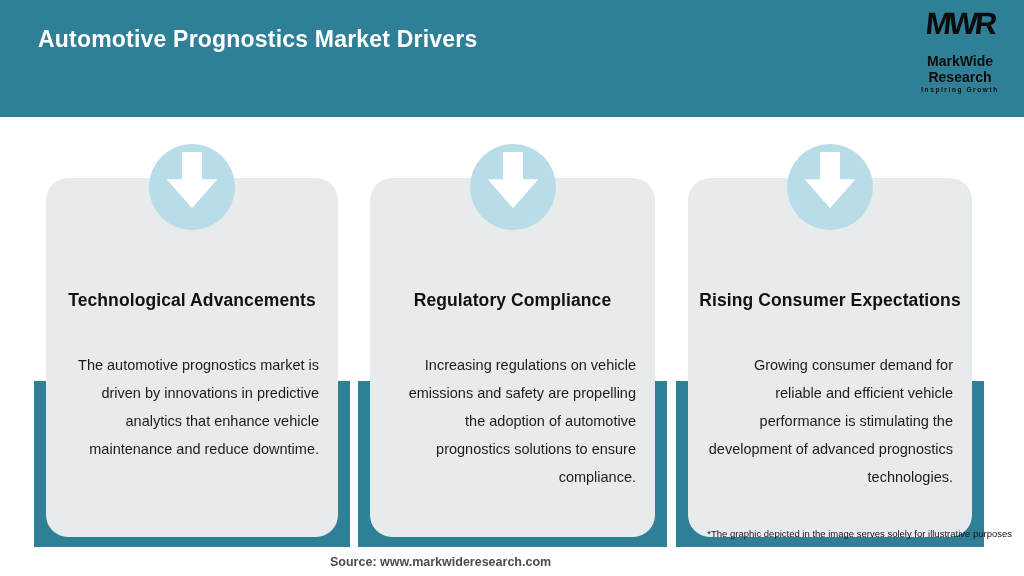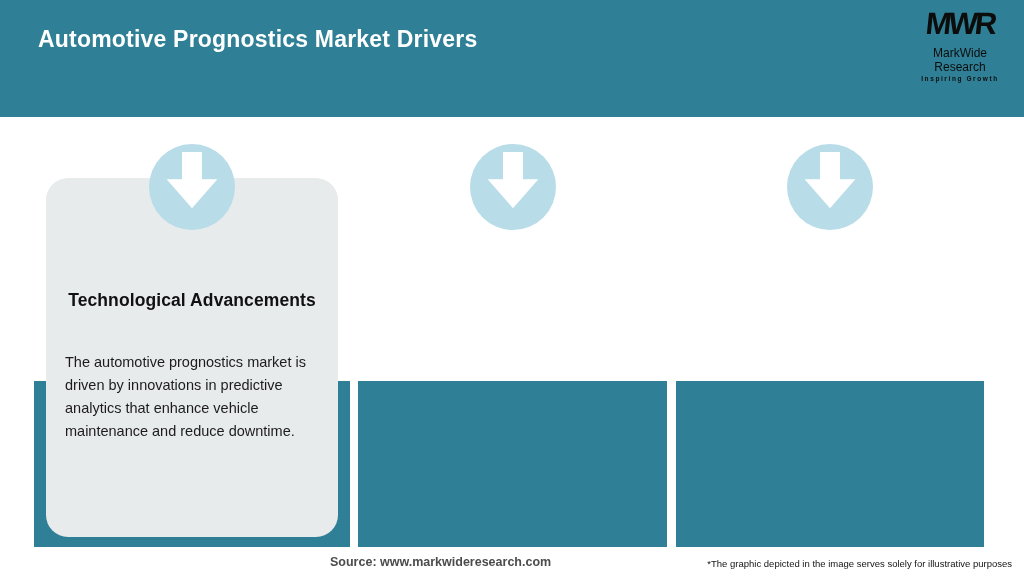--- a/index.html
+++ b/index.html
@@ -22,21 +22,21 @@
     letter-spacing: 0.2px;
   }
   .logo {
     position: absolute; top: 9px; right: 12px;
     width: 104px; text-align: center; color: #0c0c0c;
   }
   .logo-monogram {
     font-size: 31px; font-weight: 900; line-height: 30px;
     letter-spacing: -3px; transform: skewX(-6deg);
   }
-  .logo-name { font-size: 12px; font-weight: 400; margin-top: 7px; }
+  .logo-name { font-size: 14px; font-weight: 700; margin-top: 14px; }
   .logo-tagline {
     font-size: 6.5px; font-weight: 700; letter-spacing: 1.6px; margin-top: 1px;
   }
   .card-wrap { position: absolute; top: 144px; height: 403px; }
   .card-wrap.c0 { left: 34px;  width: 316px; }
   .card-wrap.c1 { left: 358px; width: 309px; }
   .card-wrap.c2 { left: 676px; width: 308px; }
   .band {
     position: absolute; left: 0; right: 0;
     top: 237px; height: 166px;
@@ -58,29 +58,29 @@
     position: absolute; top: 8px; left: 50%; margin-left: -28px;
     width: 56px; height: 58px;
   }
   .card-title {
     margin-top: 112px; text-align: center;
     font-size: 17.5px; font-weight: 700; color: #111111;
     letter-spacing: 0.1px;
   }
   .card-body {
     margin-top: 40px; padding: 0 19px;
-    font-size: 14.5px; line-height: 23px; color: #1c1c1c;
-    text-align: left;
+    font-size: 14.5px; line-height: 28px; color: #1c1c1c;
+    text-align: right;
   }
   .source-line {
     position: absolute; left: 330px; width: 350px; top: 555px;
     font-size: 12.5px; font-weight: 700; color: #4c4c4c;
   }
   .disclaimer {
-    position: absolute; right: 12px; top: 558px;
+    position: absolute; right: 12px; top: 528px;
     font-size: 9.5px; color: #141414; margin-left: 32px;
   }
 </style>
 </head>
 <body>
 
 <div class="header">
   <div class="header-title">Automotive Prognostics Market Drivers</div>
   <div class="logo">
     <div class="logo-monogram">MWR</div>
@@ -97,29 +97,37 @@
   </div>
   <div class="circle">
     <svg viewBox="0 0 60 64">
       <polygon points="19,0 41,0 41,30 58,30 30,62 2,30 19,30" fill="#ffffff"></polygon>
     </svg>
   </div>
 </div>
 
 <div class="card-wrap c1">
   <div class="band"></div>
+  <div class="card">
+    <div class="card-title">Regulatory Compliance</div>
+    <div class="card-body">Increasing regulations on vehicle emissions and safety are propelling the adoption of automotive prognostics solutions to ensure compliance.</div>
+  </div>
   <div class="circle">
     <svg viewBox="0 0 60 64">
       <polygon points="19,0 41,0 41,30 58,30 30,62 2,30 19,30" fill="#ffffff"></polygon>
     </svg>
   </div>
 </div>
 
 <div class="card-wrap c2">
   <div class="band"></div>
+  <div class="card">
+    <div class="card-title">Rising Consumer Expectations</div>
+    <div class="card-body">Growing consumer demand for reliable and efficient vehicle performance is stimulating the development of advanced prognostics technologies.</div>
+  </div>
   <div class="circle">
     <svg viewBox="0 0 60 64">
       <polygon points="19,0 41,0 41,30 58,30 30,62 2,30 19,30" fill="#ffffff"></polygon>
     </svg>
   </div>
 </div>
 
 <div class="source-line">Source: www.markwideresearch.com</div>
 <div class="disclaimer">*The graphic depicted in the image serves solely for illustrative purposes</div>
 

